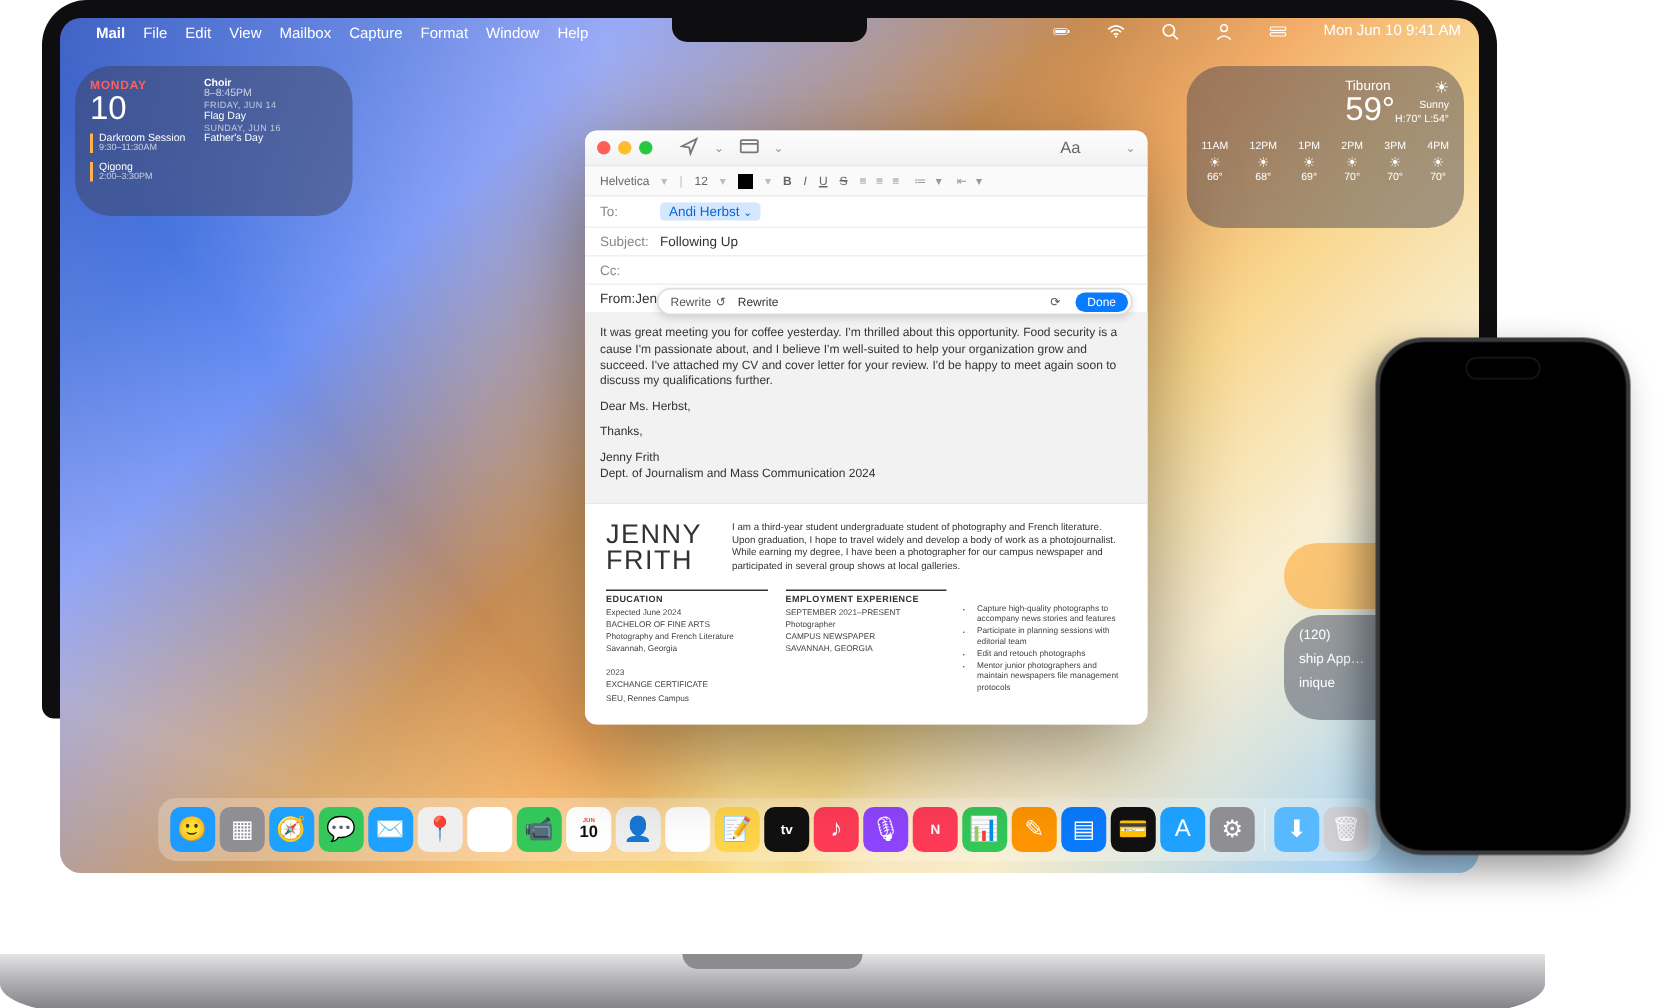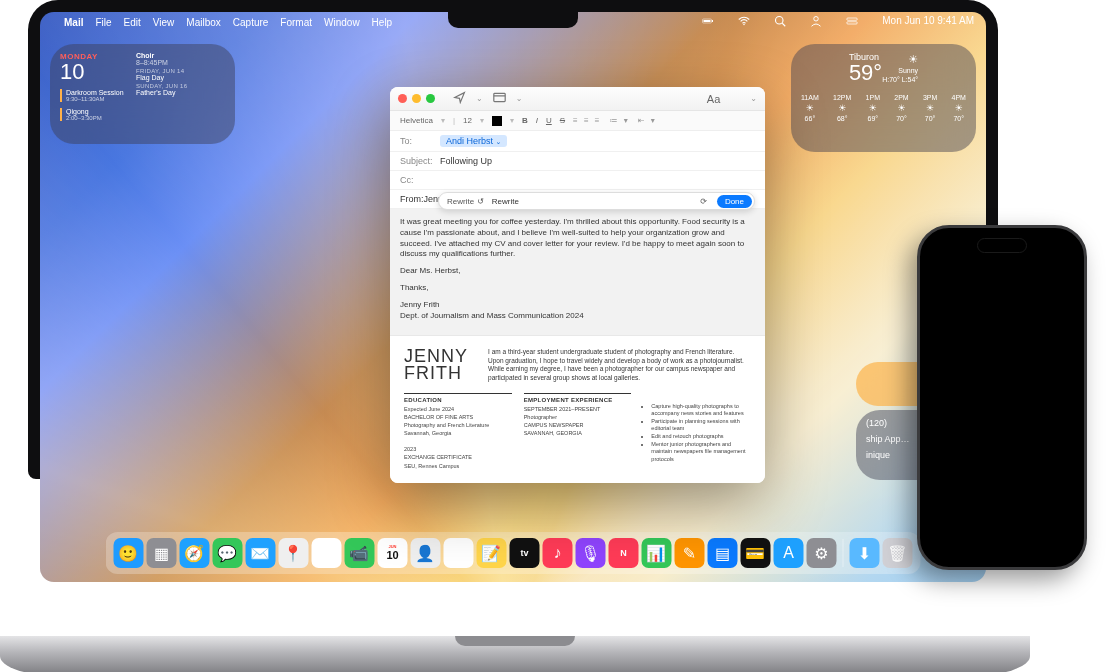--- a/index.html
+++ b/index.html
@@ -20,21 +20,21 @@
 .cal-widget{left:10px;top:32px;width:185px;height:100px;display:flex;gap:8px}
 .cal-left{width:68px}
 .cal-day{font-size:8px;letter-spacing:.5px;color:#ff5f5a;font-weight:600}
 .cal-date{font-size:22px;font-weight:500;line-height:1}
 .cal-event{margin-top:6px;font-size:7px;border-left:2px solid #ffb14a;padding-left:4px}
 .cal-event .t{color:rgba(255,255,255,.7);font-size:6px}
 .cal-right{flex:1;font-size:7px}
 .cal-right .h{color:rgba(255,255,255,.65);font-size:6px;margin-top:2px;letter-spacing:.3px}
 .cal-right .i{margin-bottom:2px}
 .weather-widget{right:10px;top:32px;width:185px;height:108px}
-.w-top{display:flex;justify-content:center}
+.w-top{display:flex;justify-content:flex-end}
 .w-loc{font-size:9px}
 .w-temp{font-size:22px;font-weight:300;line-height:1}
 .w-cond{text-align:right;font-size:7px;line-height:1.3}
 .w-row{display:flex;justify-content:space-between;margin-top:10px}
 .w-h{text-align:center;font-size:7px}
 .w-h .ic{font-size:9px;margin:2px 0}
 .laptop-base{position:absolute;left:-28px;bottom:-36px;width:1030px;height:40px;background:linear-gradient(#e4e4e6,#b6b6ba 40%,#7a7a7e);border-radius:0 0 60px 60px / 0 0 20px 20px}
 .laptop-notch-cut{position:absolute;left:50%;top:0;transform:translateX(-50%);width:120px;height:10px;background:#8c8c90;border-radius:0 0 10px 10px}
 
 .dock{position:absolute;left:50%;bottom:8px;transform:translateX(-50%);height:42px;background:rgba(255,255,255,.25);backdrop-filter:blur(30px);border-radius:12px;display:flex;align-items:center;padding:0 8px;gap:3px;z-index:40}

